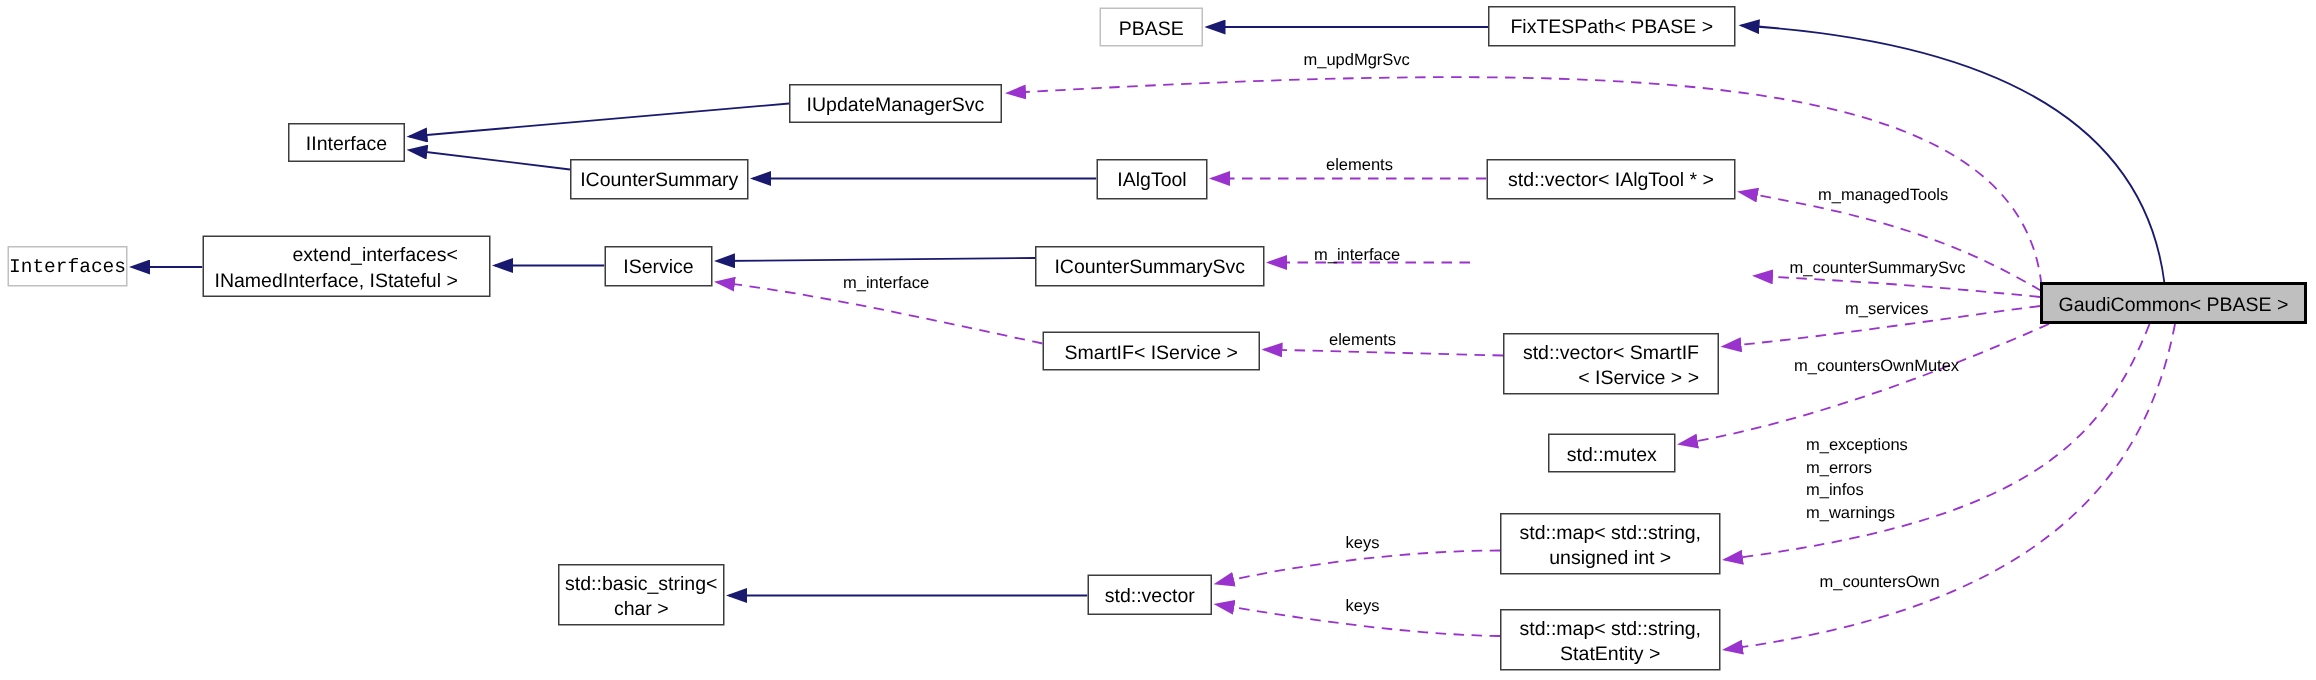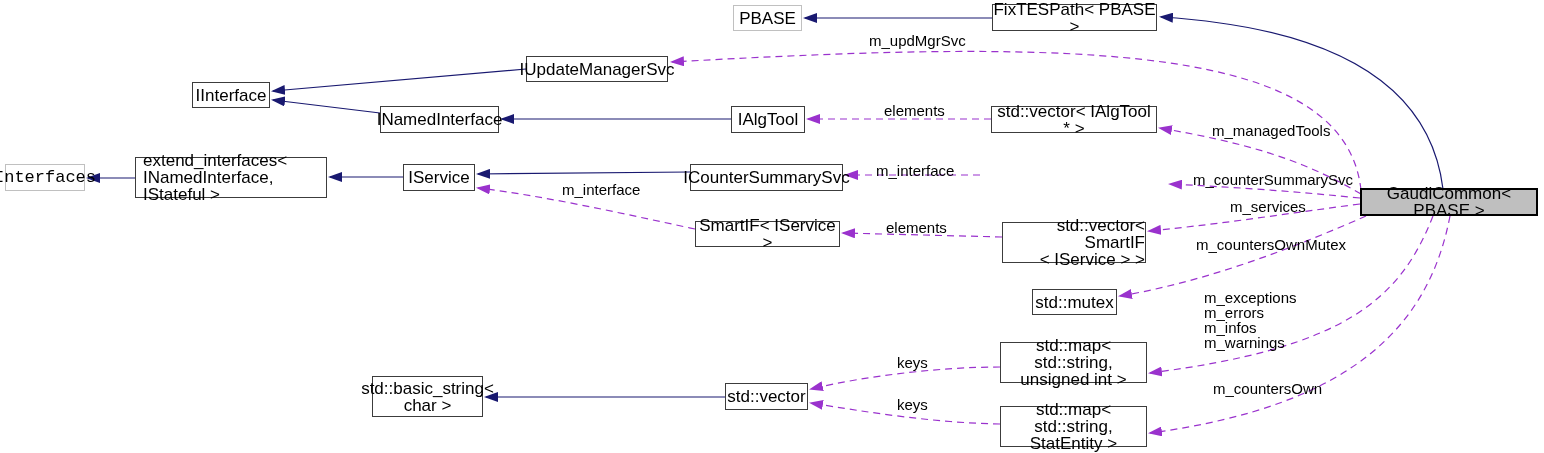--- a/index.html
+++ b/index.html
@@ -18,27 +18,27 @@
   svg.edges{position:absolute;left:0;top:0;width:1544px;height:453px;}
   .e-inh{stroke:var(--inherit-edge);stroke-width:1.2;fill:none;}
   .e-use{stroke:var(--usage-edge);stroke-width:1.2;fill:none;stroke-dasharray:7 5;}
   .mk-inh{fill:var(--inherit-edge);}
   .mk-use{fill:var(--usage-edge);}
   .node{
     position:absolute;box-sizing:border-box;background:#fff;
     border:1px solid var(--node-border);
     display:flex;align-items:center;justify-content:center;
     text-align:center;white-space:pre-line;
-    font-size:17px;line-height:17px;
+    font-size:13px;line-height:17px;
   }
   .node.external{border-color:var(--external-border);}
   .node.focus{background:var(--selected-fill);border:2px solid #000;}
-  .node.align-left{justify-content:flex-start;text-align:left;padding-left:7px;}
+  .node.align-left{justify-content:flex-start;text-align:right;padding-left:7px;}
   .elabel{
-    position:absolute;font-size:15px;line-height:15px;white-space:pre-line;
+    position:absolute;font-size:11px;line-height:15px;white-space:pre-line;
   }
   .elabel.center{text-align:left;}
 </style>
 </head>
 <body>
 
 <div class="canvas">
 
   <svg class="edges">
     <defs>
@@ -72,21 +72,21 @@
     <path class="e-use" marker-end="url(#arrU)" d="M 1433,216 C 1400,300 1345,348 1150,373"></path>
     <path class="e-use" marker-end="url(#arrU)" d="M 1450,216 C 1430,320 1360,405 1150,433"></path>
     <path class="e-use" marker-end="url(#arrU)" d="M 1000,367 C 940,367 865,376 811,389"></path>
     <path class="e-use" marker-end="url(#arrU)" d="M 1000,424 C 935,423 866,412 811,403"></path>
   </svg>
 
   <div class="node external" style="left:733px;top:5px;width:69px;height:26px;">PBASE</div>
   <div class="node" style="left:992px;top:4px;width:165px;height:27px;">FixTESPath&lt; PBASE &gt;</div>
   <div class="node" style="left:526px;top:56px;width:142px;height:26px;">IUpdateManagerSvc</div>
   <div class="node" style="left:192px;top:82px;width:78px;height:26px;">IInterface</div>
-  <div class="node" style="left:380px;top:106px;width:119px;height:27px;">INamedInterface</div>
+  <div class="node" style="left:380px;top:106px;width:119px;height:27px;">ICounterSummary</div>
   <div class="node" style="left:731px;top:106px;width:74px;height:27px;">IAlgTool</div>
   <div class="node" style="left:991px;top:106px;width:166px;height:27px;">std::vector&lt; IAlgTool * &gt;</div>
   <div class="node external" style="left:5px;top:164px;width:80px;height:27px;font-family:Liberation Mono, monospace;">Interfaces</div>
   <div class="node align-left" style="left:135px;top:157px;width:192px;height:41px;">extend_interfaces&lt;
  INamedInterface, IStateful &gt;</div>
   <div class="node" style="left:403px;top:164px;width:72px;height:27px;">IService</div>
   <div class="node" style="left:690px;top:164px;width:153px;height:27px;">ICounterSummarySvc</div>
   <div class="node" style="left:695px;top:221px;width:145px;height:26px;">SmartIF&lt; IService &gt;</div>
   <div class="node" style="left:1002px;top:222px;width:144px;height:41px;text-align:right;">std::vector&lt; SmartIF
 &lt; IService &gt; &gt;</div>

